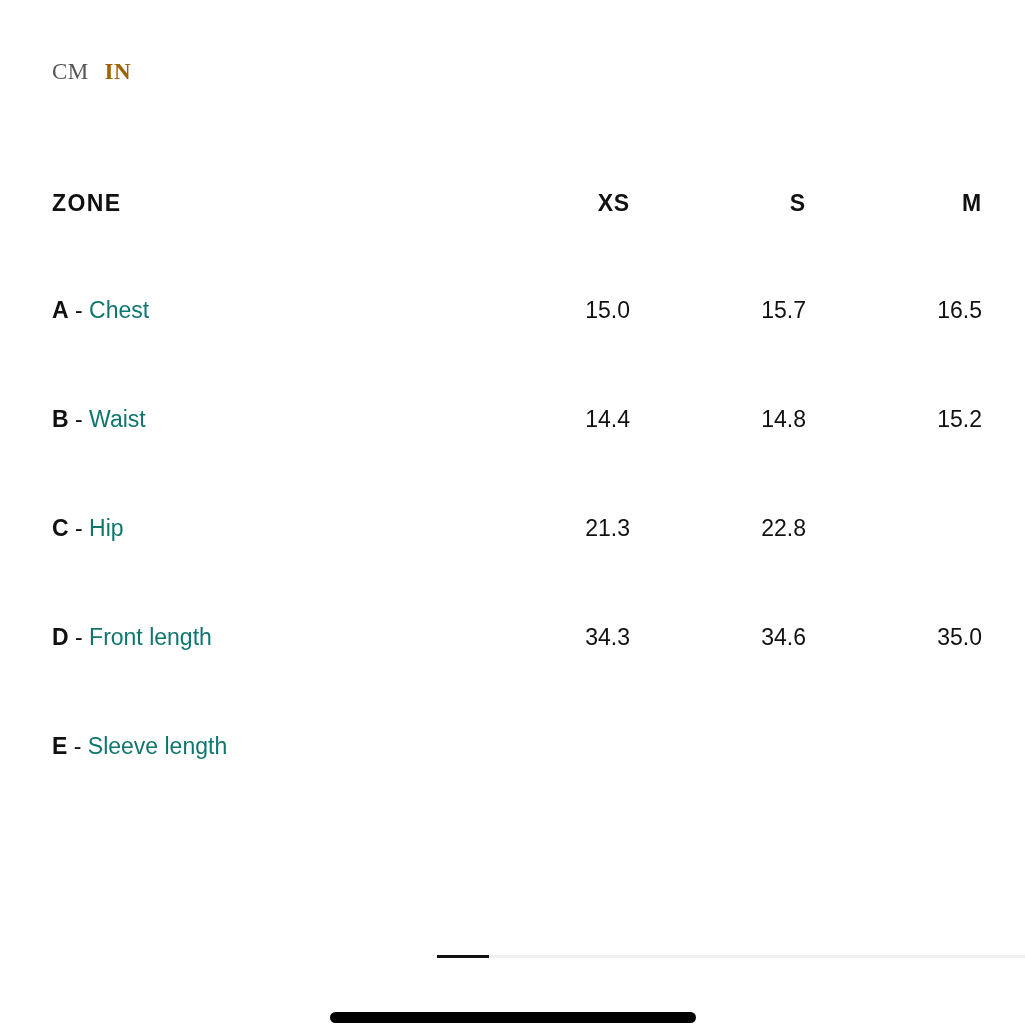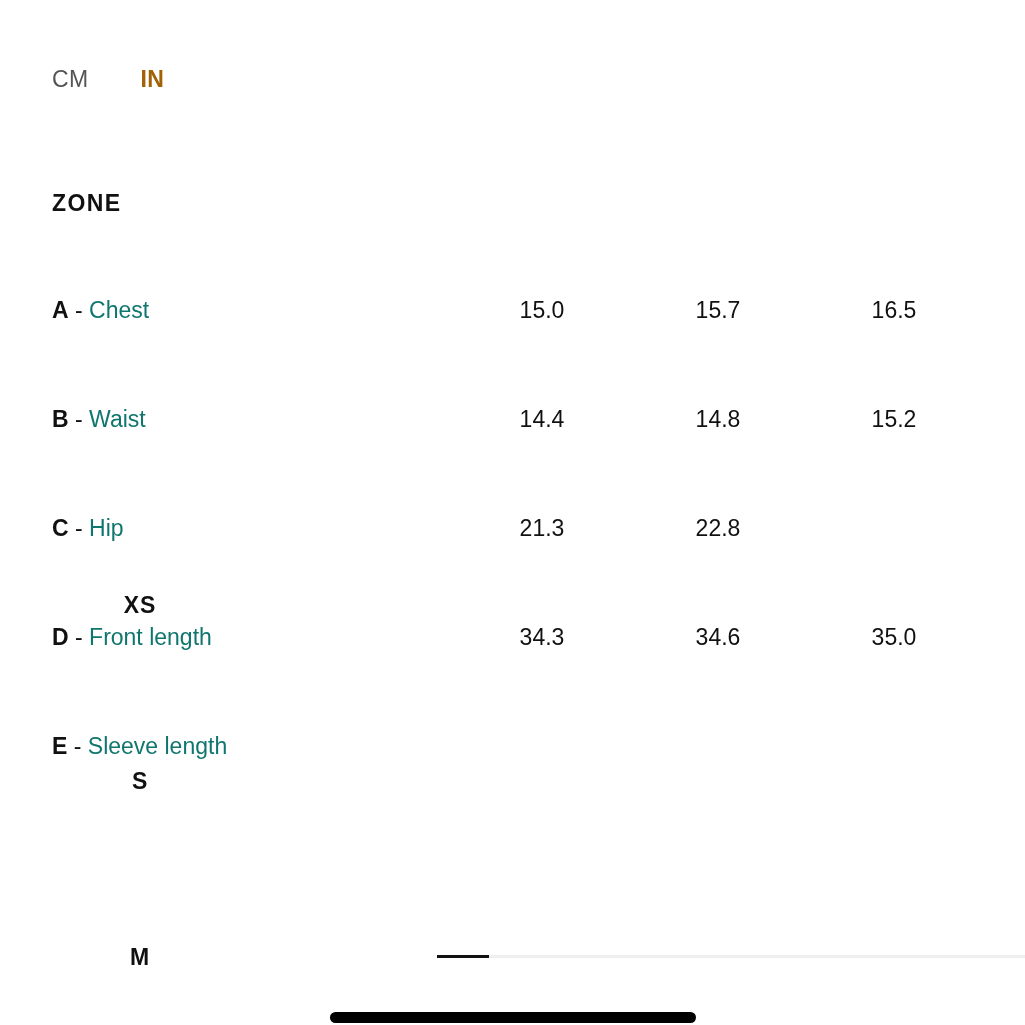--- a/index.html
+++ b/index.html
@@ -18,24 +18,25 @@
     position: relative;
     width: 1025px;
     height: 1025px;
     background: #ffffff;
   }
 
   
   .unit-toggle {
     position: absolute;
     left: 52px;
-    top: 68px;
+    top: 60px;
     display: flex;
     align-items: baseline;
-    gap: 52px;
+    gap: 16px;
+    font-family: Liberation Serif, serif;
   }
   .unit-option {
     font-size: 23px;
     line-height: 1;
     letter-spacing: 0.4px;
     color: #555555;
     font-weight: 400;
     cursor: pointer;
     user-select: none;
   }
@@ -50,33 +51,33 @@
     left: 52px;
     top: 190px;
     width: 930px;
   }
   .row {
     display: flex;
     align-items: baseline;
     width: 100%;
     height: 109px;
   }
-  .row.header { height: 107px; flex-direction: column; }
+  .row.header { height: 107px; }
 
   .cell-zone {
     width: 402px;
     flex: 0 0 402px;
     font-size: 23px;
     color: #111111;
     white-space: nowrap;
   }
   .cell-val {
     width: 176px;
     flex: 0 0 176px;
-    text-align: center;
+    text-align: right;
     font-size: 23px;
     color: #111111;
   }
 
   .row.header .cell-zone {
     font-weight: 700;
     letter-spacing: 1.4px;
     font-size: 23px;
   }
   .row.header .cell-val {

